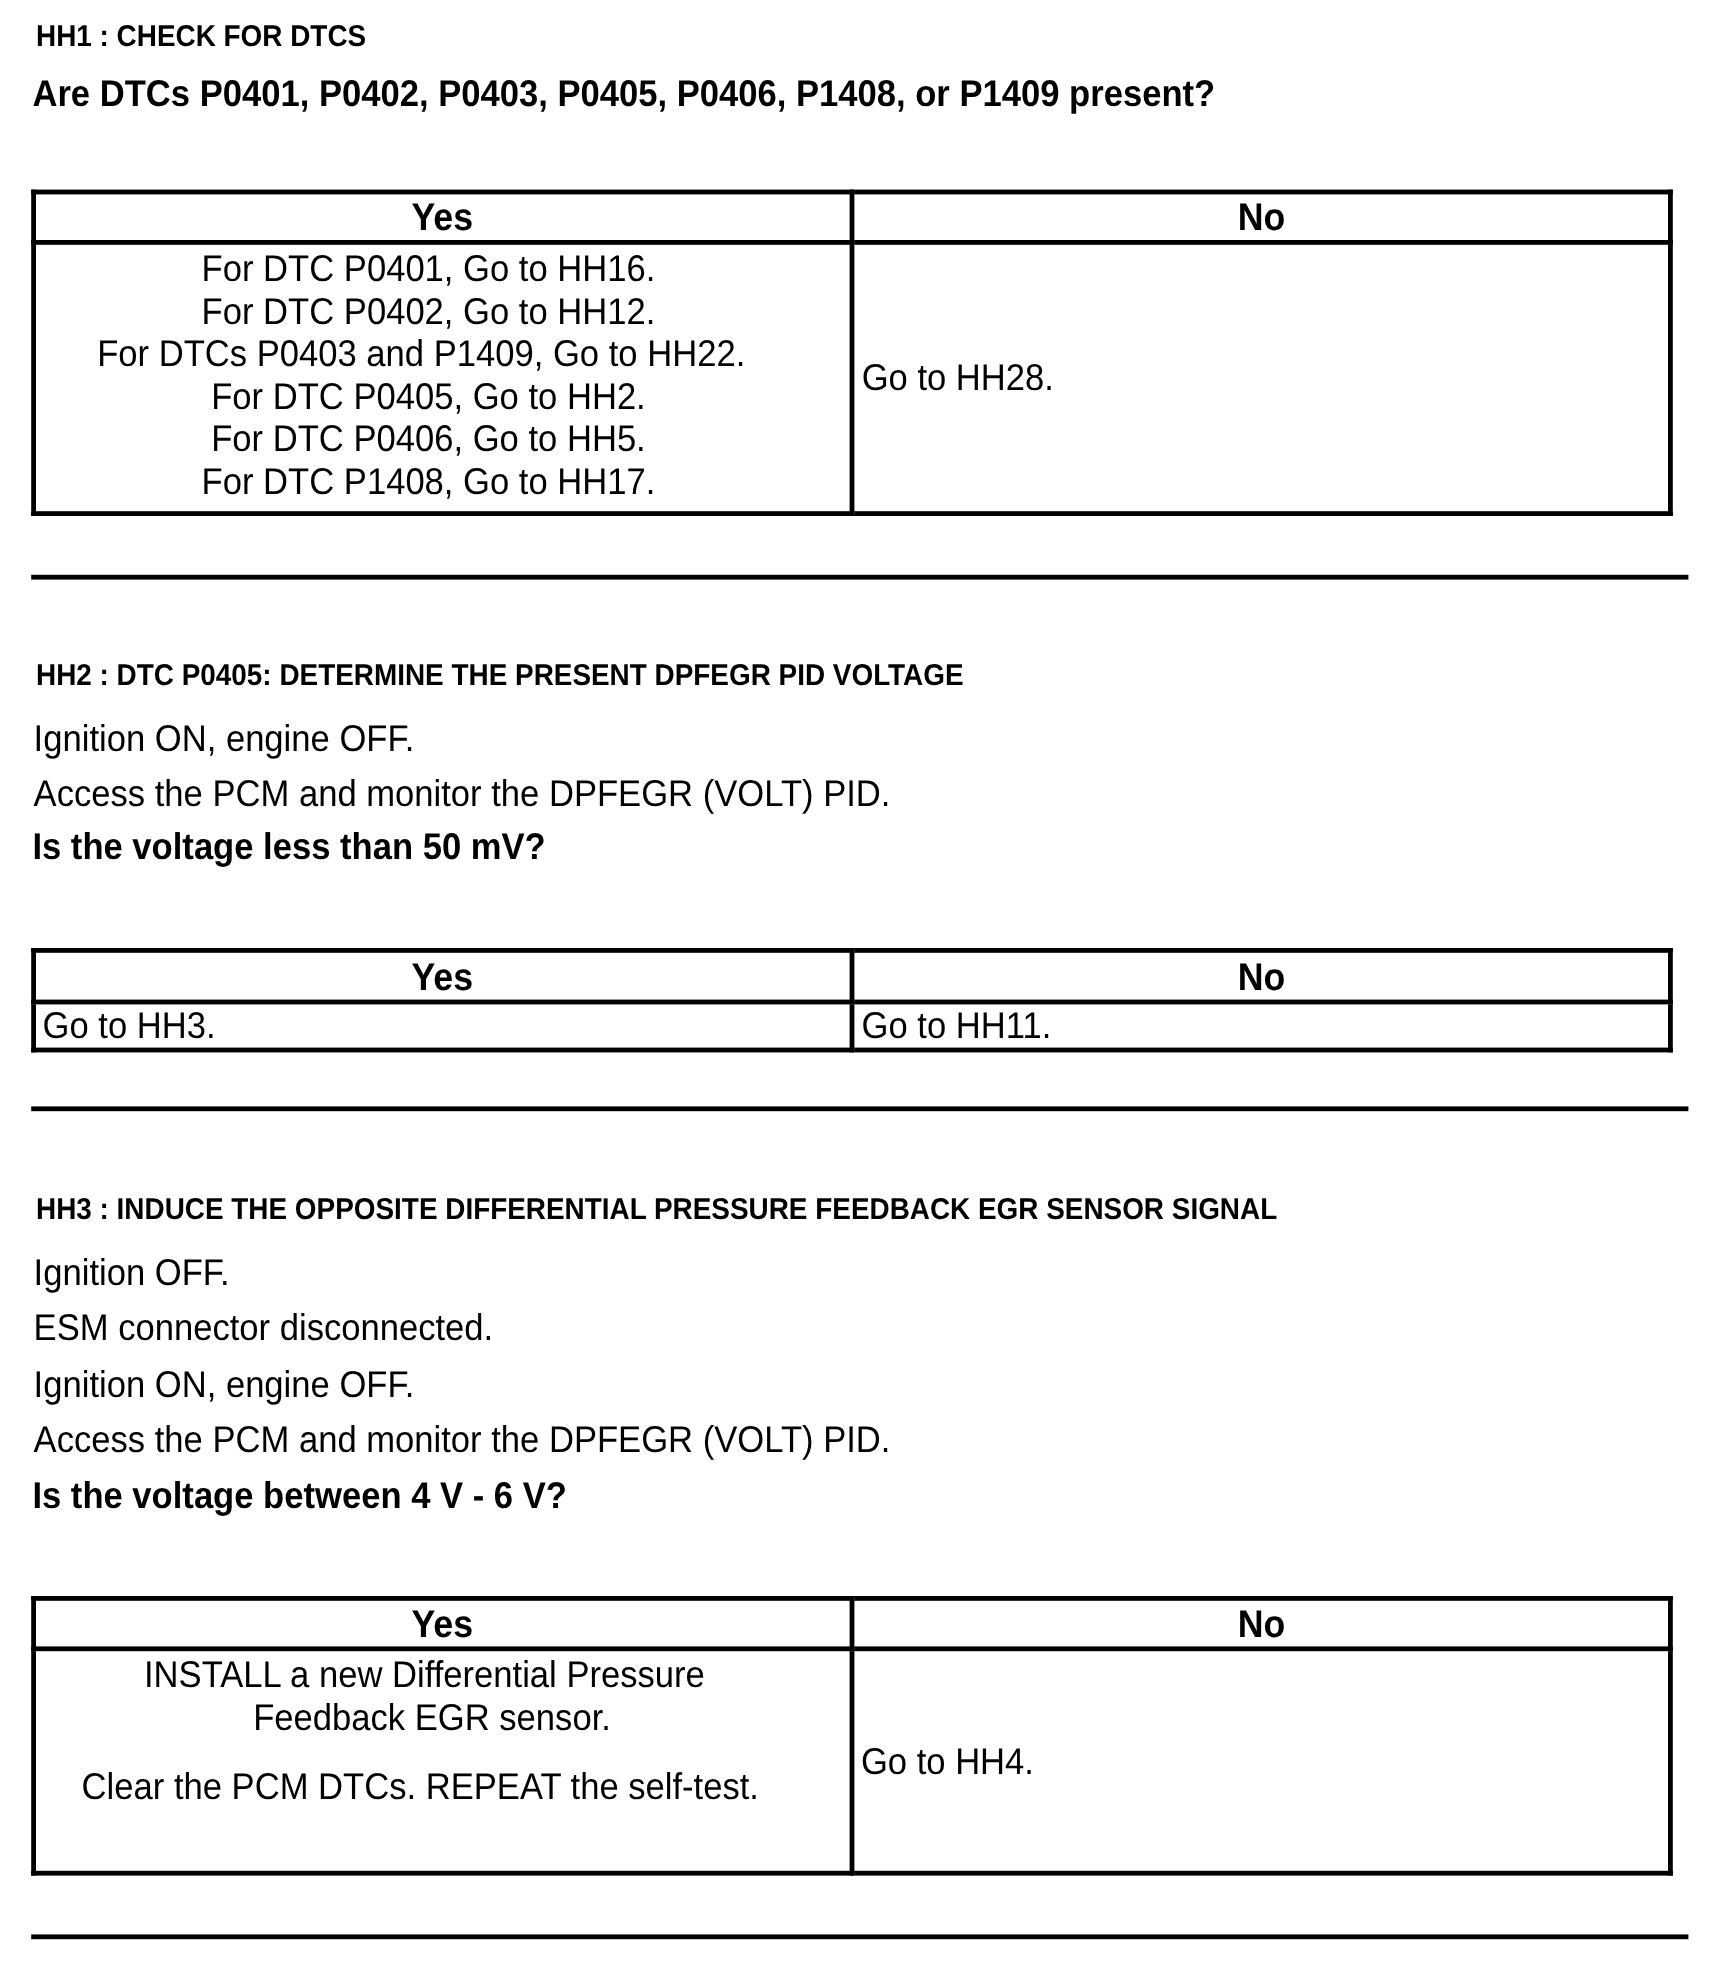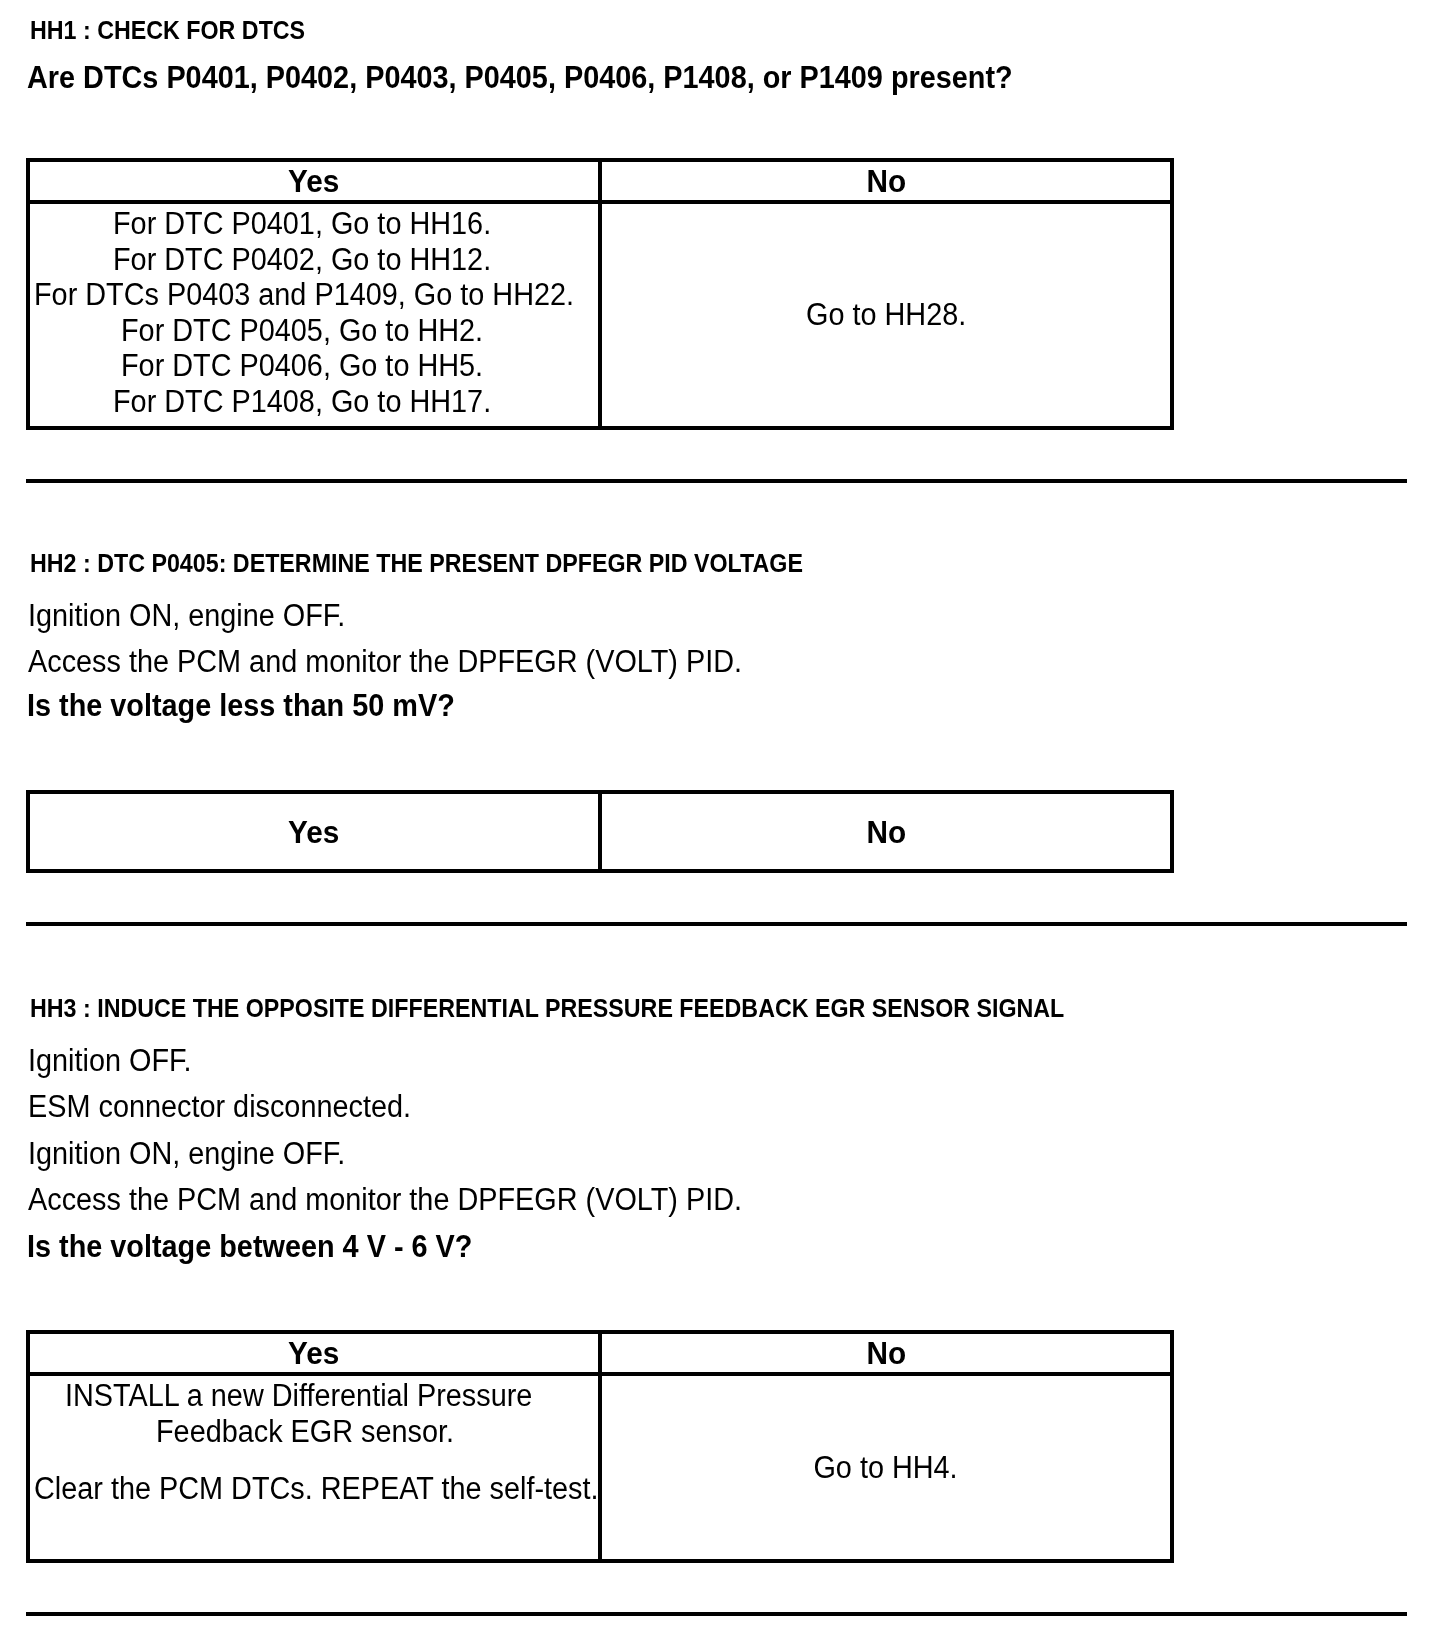--- a/index.html
+++ b/index.html
@@ -16,31 +16,31 @@
   .question {
     font-weight: bold; font-size: 31px; left: 27px; white-space: nowrap;
     transform: scaleX(0.93); transform-origin: left top;
   }
   .instr {
     font-size: 31px; left: 28px; white-space: nowrap;
     transform: scaleX(0.93); transform-origin: left top;
   }
   .rule { left: 26px; width: 1381px; height: 4px; background: #000000; }
   table.yn {
-    position: absolute; left: 26px; width: 1148px;
+    position: absolute; left: 26px; width: 1368px;
     border-collapse: collapse; table-layout: fixed;
   }
   table.yn td, table.yn th {
     border: 4px solid #000000; padding: 0; vertical-align: middle;
   }
   table.yn th {
     font-weight: bold; font-size: 32px; text-align: center; height: 34px; line-height: 34px;
   }
   table.yn td.col-yes { width: 50%; }
-  .cell-center { text-align: center; font-size: 31px; }
+  .cell-center { text-align: left; font-size: 31px; }
   .cell-lines { text-align: center; font-size: 31px; padding-left: 4px !important; vertical-align: top !important; }
   .cell-lines div { line-height: 35.5px; white-space: nowrap; }
   .sx { display: inline-block; transform: scaleX(0.93); transform-origin: left center; }
   .sxc { display: inline-block; transform: scaleX(0.93); transform-origin: center center; }
 </style>
 </head>
 <body>
 
 <div class="abs step-title" style="top:16px;">HH1 : CHECK FOR DTCS</div>
 <div class="abs question" style="top:60px;">Are DTCs P0401, P0402, P0403, P0405, P0406, P1408, or P1409 present?</div>
@@ -71,20 +71,24 @@
 <div class="abs instr" style="top:598px;">Ignition ON, engine OFF.</div>
 <div class="abs instr" style="top:644px;">Access the PCM and monitor the  DPFEGR (VOLT) PID.</div>
 <div class="abs question" style="top:688px;">Is the voltage less than 50 mV?</div>
 
 <table class="yn" style="top:790px; height:83px;">
   <tbody>
       <tr style="height:43px;">
     <th class="col-yes"><span class="sxc">Yes</span></th>
     <th><span class="sxc">No</span></th>
   </tr>
+  <tr>
+    <td class="col-yes cell-center"><span class="sxc">Go to HH3.</span></td>
+    <td class="cell-center"><span class="sxc">Go to HH11.</span></td>
+  </tr>
 </tbody>
   </table>
 
 <div class="abs rule" style="top:922px;"></div>
 
 <div class="abs step-title" style="top:994px;">HH3 : INDUCE THE OPPOSITE DIFFERENTIAL PRESSURE FEEDBACK EGR SENSOR SIGNAL</div>
 <div class="abs instr" style="top:1043px;">Ignition OFF.</div>
 <div class="abs instr" style="top:1089px;">ESM connector disconnected.</div>
 <div class="abs instr" style="top:1136px;">Ignition ON, engine OFF.</div>
 <div class="abs instr" style="top:1182px;">Access the PCM and monitor the  DPFEGR (VOLT) PID.</div>

